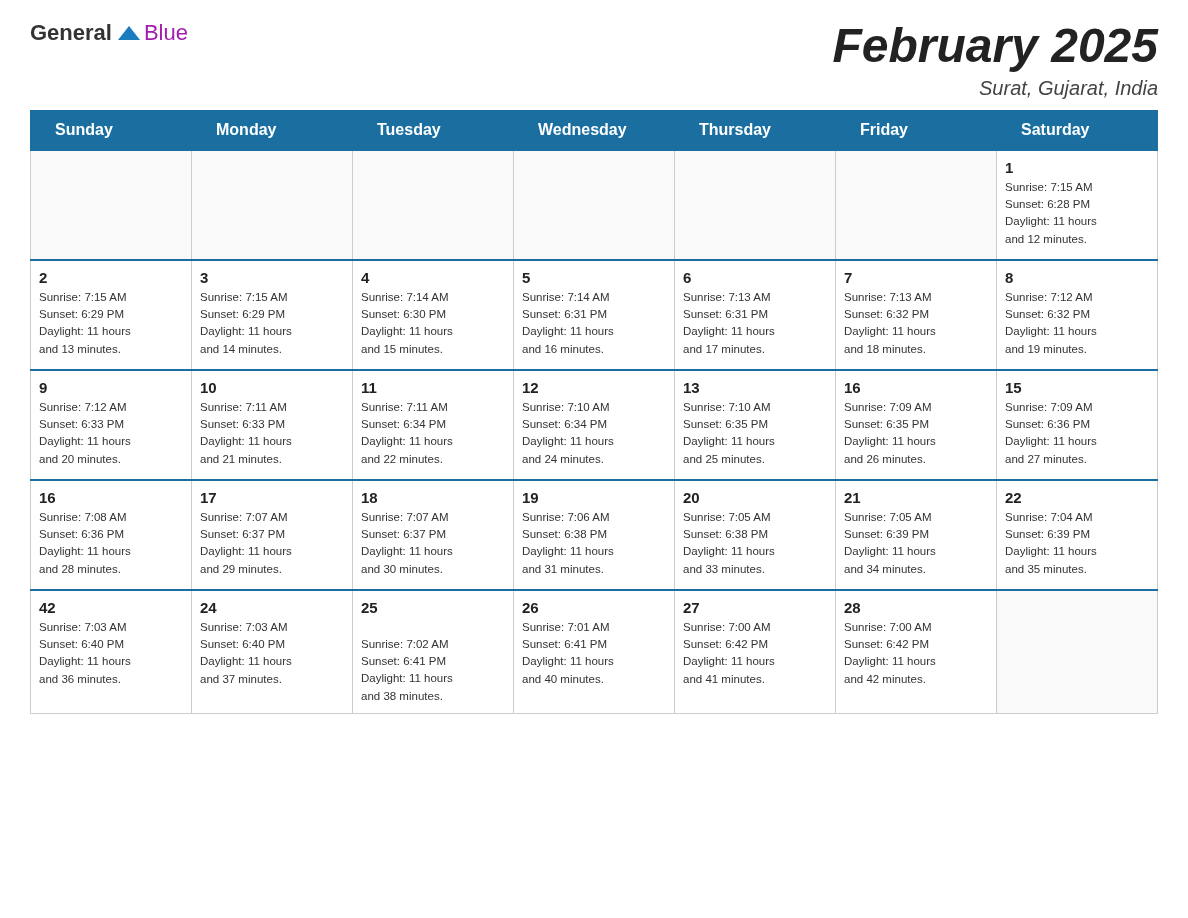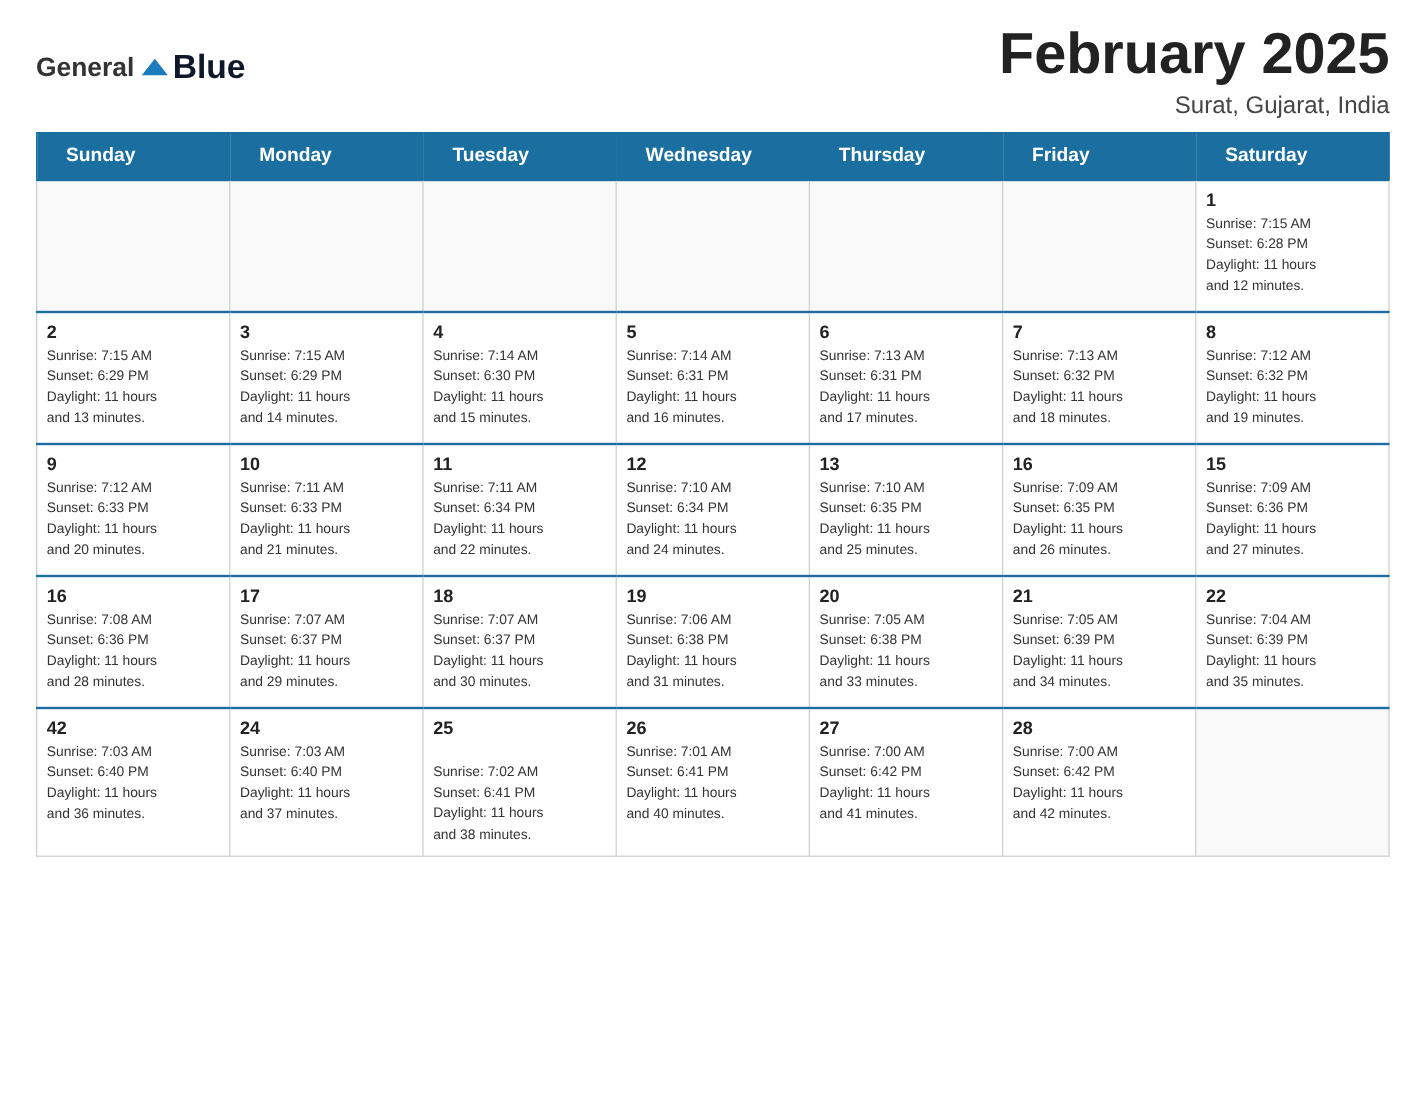--- a/index.html
+++ b/index.html
@@ -13,34 +13,34 @@
     .header {
       display: flex;
       justify-content: space-between;
       align-items: flex-start;
       margin-bottom: 10px;
     }
     .logo {
       display: flex;
       align-items: center;
       gap: 4px;
-      margin-top: 20px;
     }
     .logo-text-general {
       font-size: 22px;
       font-weight: bold;
       color: #333;
     }
     .logo-text-blue {
-      font-size: 28px;
-      font-weight: bold;
-      color: #0f172a;
+      font-size: 22px;
+      font-weight: normal;
+      color: #a21caf;
     }
     .title-block {
       text-align: right;
+      font-style: italic;
     }
     .month-title {
       font-size: 48px;
       font-weight: bold;
       color: #222;
       line-height: 1.1;
     }
     .location-title {
       font-size: 20px;
       color: #444;

